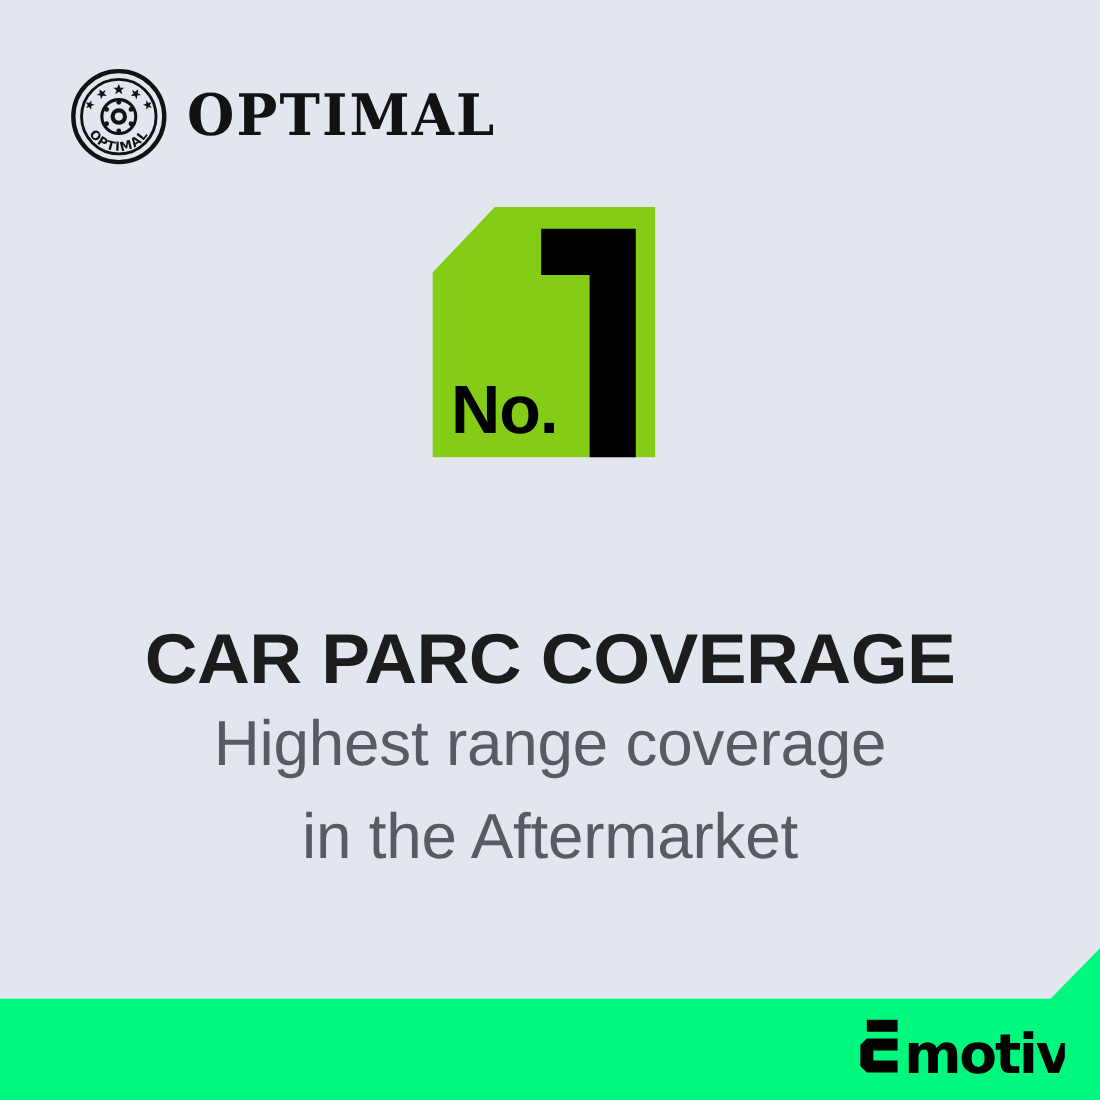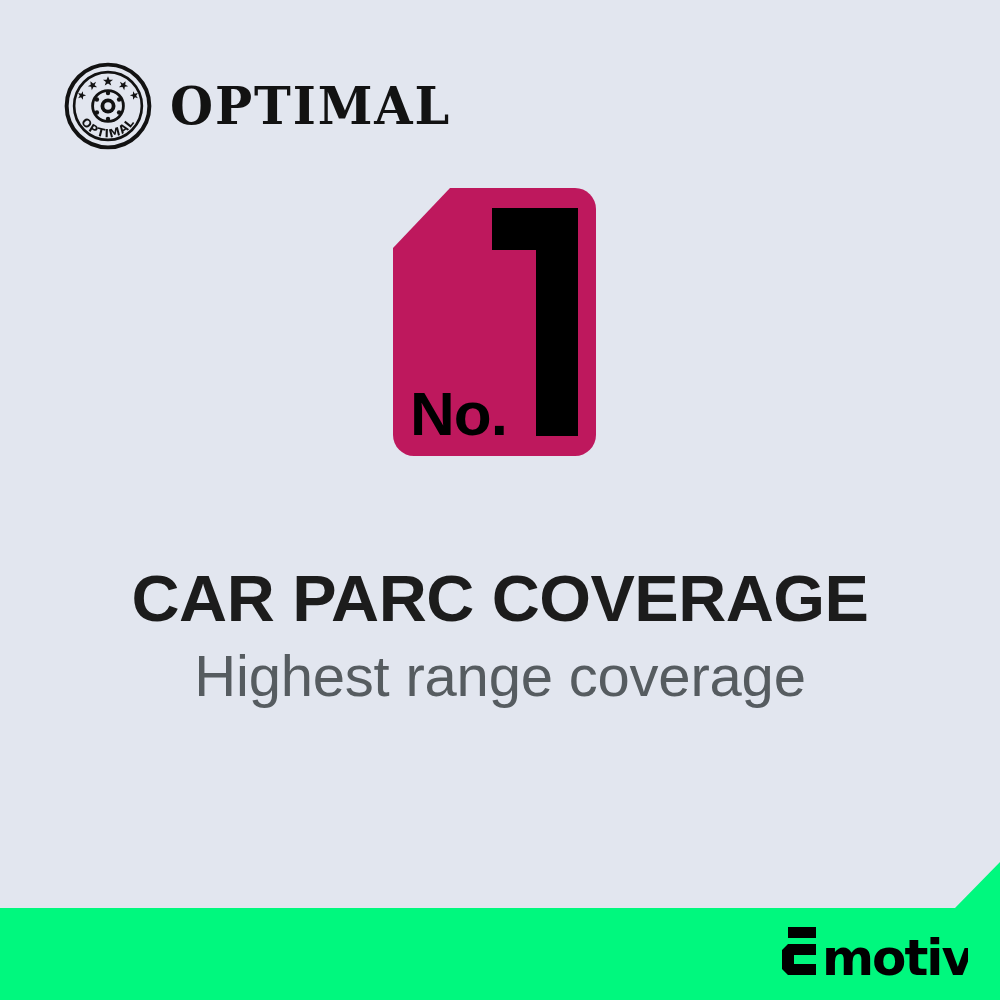--- a/index.html
+++ b/index.html
@@ -43,25 +43,24 @@
     transform: scaleX(0.95);
     transform-origin: left center;
   }
 
   
   #rank-badge {
     position: absolute;
     left: 393px;
     top: 188px;
     width: 203px;
-    height: 268px;
-    background: #be185d;
+    height: 228px;
+    background: #84cc16;
     -webkit-clip-path: polygon(57px 0, 100% 0, 100% 100%, 0 100%, 0 60px);
     clip-path: polygon(57px 0, 100% 0, 100% 100%, 0 100%, 0 60px);
-    border-radius: 21px;
   }
   #rank-badge-prefix {
     position: absolute;
     left: 17px;
     bottom: 17px;
     font-family: "Liberation Sans", sans-serif;
     font-weight: 700;
     font-size: 62px;
     line-height: 0.8;
     color: #000000;
@@ -194,20 +193,21 @@
 
         <path d="M 12,20 L 98,20 L 98,248 L 56,248 L 56,62 L 12,62 Z" fill="#000000"></path>
       </svg>
     </span>
   </div>
 
   <h1 id="headline">CAR PARC COVERAGE</h1>
 
   <div id="subheadline">
     <span class="line">Highest range coverage</span>
+    <span class="line">in the Aftermarket</span>
   </div>
 
   <div id="footer-bar"></div>
 
   <div id="footer-logo">
     <svg viewBox="0 0 186 52" width="186" height="52" aria-hidden="true">
       <g fill="#000000">
 
         <path d="M 6,2 L 34,2 L 34,13 L 6,13 Z"></path>
         <path d="M 6,19 L 34,19 L 34,30 L 12,30 L 12,39 L 34,39 L 34,50 L 6,50 L 0,44 L 0,25 Z"></path>

